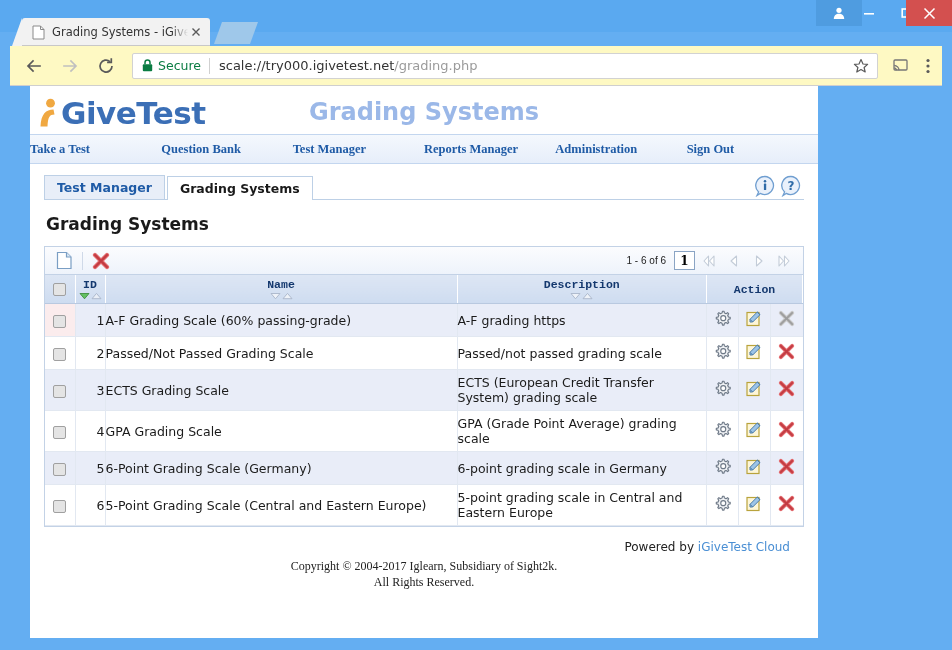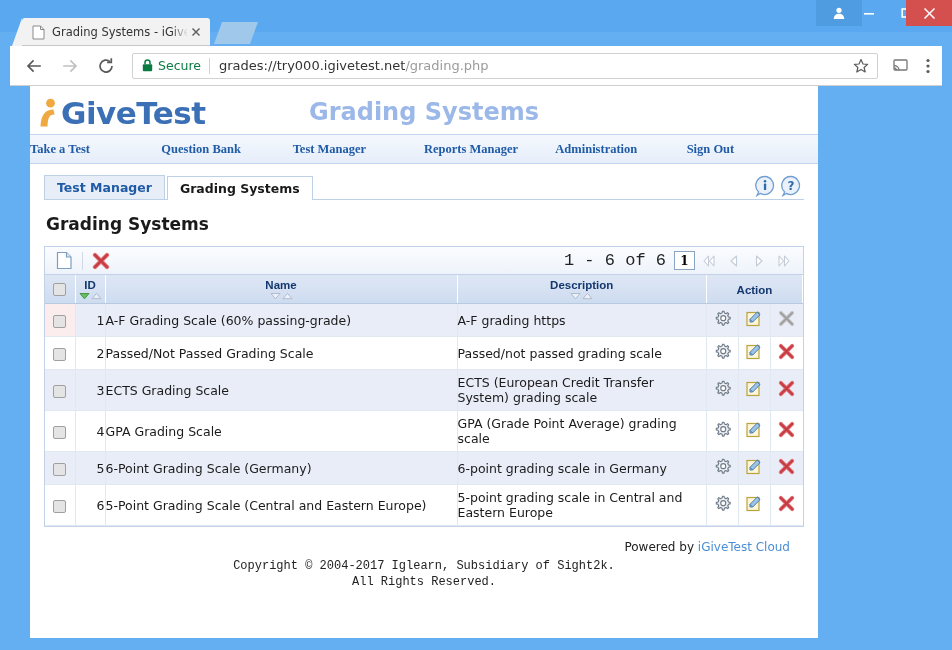--- a/index.html
+++ b/index.html
@@ -64,21 +64,21 @@
   #newtab-btn {
     position: absolute; left: 218px; top: 22px;
     width: 36px; height: 22px; background: #9fc8ea;
     transform: skewX(-20deg);
   }
 
   
   #toolbar {
     position: absolute; left: 10px; top: 46px;
     width: 932px; height: 40px;
-    background: #ffffff;
+    background: #fef9c3;
     border-bottom: 1px solid #cfcfcf;
     display: flex; align-items: center;
   }
   .nav-btn {
     width: 32px; height: 32px; margin-left: 4px;
     display: flex; align-items: center; justify-content: center;
   }
   #nav-back   { margin-left: 8px; }
   #omnibox {
     flex: 1 1 auto; height: 26px; margin: 0 8px 0 10px;
@@ -171,37 +171,37 @@
   #grid-wrap { border: 1px solid #c3d2e6; }
   #grid-toolbar {
     height: 28px;
     background: linear-gradient(to bottom, #fbfcfe 0%, #eef3fb 100%);
     border-bottom: 1px solid #c3d2e6;
     display: flex; align-items: center; padding: 0 6px;
   }
   .tb-btn { width: 26px; height: 22px; display:flex; align-items:center; justify-content:center; cursor:pointer; }
   .tb-sep { width: 1px; height: 18px; background: #cfd9e8; margin: 0 5px; }
   #pager { margin-left: auto; display: flex; align-items: center; gap: 3px; padding-right: 2px; }
-  #pager-count { font-size: 17px; color: #222; margin-right: 5px; font-family: Liberation Mono, monospace; }
+  #pager-count { font-size: 10px; color: #222; margin-right: 5px; font-family: Liberation Sans, sans-serif; }
   #pager-input {
     width: 21px; height: 19px; border: 1px solid #8aa4c4; background: #fff;
     text-align: center; font-size: 12px; font-weight: bold; color: #000;
     display: flex; align-items: center; justify-content: center;
     font-family: "DejaVu Serif", serif;
   }
   .pager-arrow { width: 22px; height: 20px; display:flex; align-items:center; justify-content:center; }
 
   table#grid { width: 100%; border-collapse: collapse; table-layout: fixed; }
   table#grid th {
     background: linear-gradient(to bottom, #dde6f4 0%, #cedcf0 100%);
     border-right: 1px solid #ffffff;
     border-bottom: 1px solid #b9c9e0;
     padding: 4px 0 3px 0;
     font-size: 11.5px; font-weight: bold; color: #14386e;
-    font-family: Liberation Sans, sans-serif;
+    font-family: Liberation Mono, monospace;
     text-align: center;
     vertical-align: middle;
   }
   th .th-inner { display: flex; flex-direction: column; align-items: center; line-height: 1.05; }
   .sort-arrows { display: flex; gap: 1px; margin-top: 1px; }
 
   table#grid td {
     border-bottom: 1px solid #e2e8f1;
     padding: 5px 0;
     font-size: 12.5px; color: #1b1b1b;
@@ -227,21 +227,21 @@
 
   #footer { padding: 13px 14px 0 14px; }
   #powered {
     text-align: right; font-size: 12px; color: #222;
     font-family: "DejaVu Sans", sans-serif;
   }
   #powered a { color: #4a8fd4; text-decoration: none; }
   #copyright {
     text-align: center; font-size: 12px; color: #222; line-height: 1.35;
     margin-top: 4px;
-    font-family: Liberation Mono, monospace;
+    font-family: Liberation Serif, serif;
   }
   .icon-svg { display: block; }
 </style>
 </head>
 <body>
 
 <div id="window-frame">
 
   <div id="titlebar">
     <div class="win-btn" id="user-btn">
@@ -303,21 +303,21 @@
 
     <div id="omnibox">
       <span id="lock-icon">
         <svg width="11" height="13" viewBox="0 0 11 13" class="icon-svg">
           <rect x="0.8" y="5.2" width="9.4" height="7" rx="1" fill="#0a7c42"></rect>
           <path d="M3 5.2 V3.4 A2.5 2.5 0 0 1 8 3.4 V5.2" fill="none" stroke="#0a7c42" stroke-width="1.5"></path>
         </svg>
       </span>
       <span id="secure-label">Secure</span>
       <span id="omnibox-sep"></span>
-      <span id="url-text"><span class="url-domain">grades://try000.igivetest.net</span><span class="url-path">/grading.php</span></span>
+      <span id="url-text"><span class="url-domain">scale://try000.igivetest.net</span><span class="url-path">/grading.php</span></span>
       <span id="star-icon">
         <svg width="16" height="16" viewBox="0 0 16 16" class="icon-svg">
           <path d="M8 1.6 L10 6 L14.6 6.4 L11.1 9.5 L12.2 14 L8 11.6 L3.8 14 L4.9 9.5 L1.4 6.4 L6 6 Z" fill="none" stroke="#5a5a5a" stroke-width="1.2" stroke-linejoin="round"></path>
         </svg>
       </span>
     </div>
 
     <div id="cast-btn">
       <svg width="19" height="19" viewBox="0 0 19 19" class="icon-svg">
         <rect x="3" y="4" width="13" height="10" rx="1" fill="none" stroke="#777" stroke-width="1.3"></rect>

